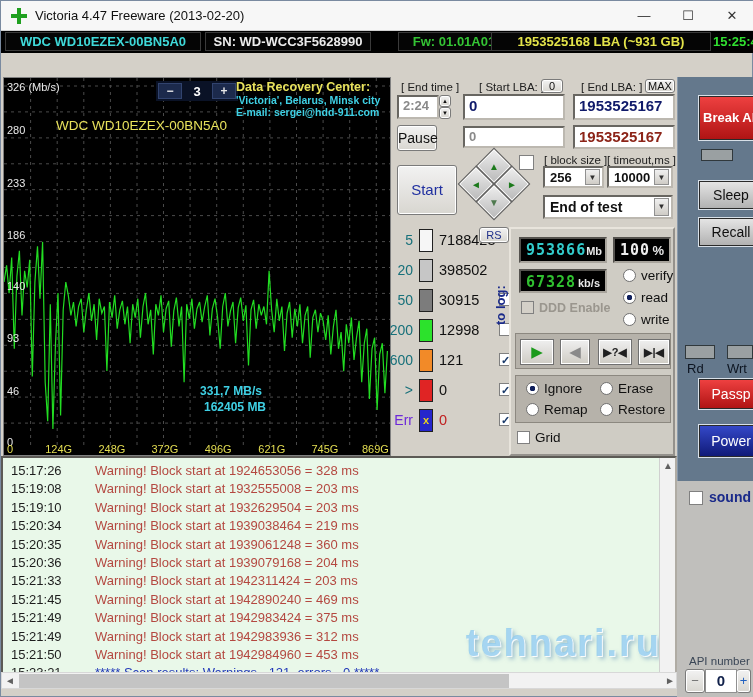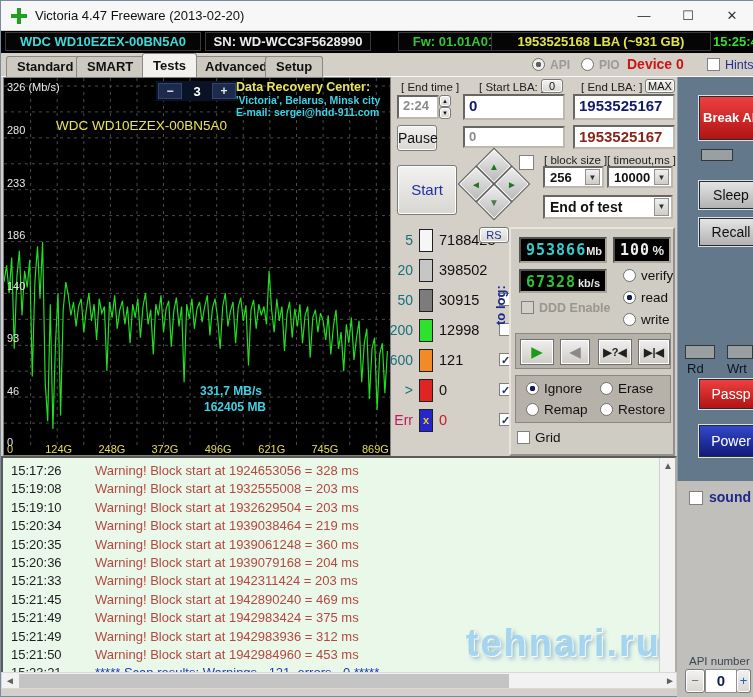--- a/index.html
+++ b/index.html
@@ -114,34 +114,20 @@
   </div>
 
   <div class="abs infobar">
     <div class="abs seg" style="left:4px;width:196px;color:#3fd9d9;">WDC WD10EZEX-00BN5A0</div>
     <div class="abs seg" style="left:204px;width:166px;color:#ececec;">SN: WD-WCC3F5628990</div>
     <div class="abs seg" style="left:374px;width:112px;color:#34c434;margin-left:23px;">Fw: 01.01A01</div>
     <div class="abs seg" style="left:490px;width:220px;color:#e4e44a;">1953525168 LBA (~931 GB)</div>
     <div class="abs" style="left:712px;top:3px;color:#30e030;font-size:13px;font-weight:bold;">15:25:48</div>
   </div>
 
-  <div class="abs tabbar">
-    <div class="abs tab" style="left:5px;">Standard</div>
-    <div class="abs tab" style="left:75px;">SMART</div>
-    <div class="abs tab active" style="left:141px;">Tests</div>
-    <div class="abs tab" style="left:193px;">Advanced</div>
-    <div class="abs tab" style="left:264px;">Setup</div>
-    <span class="abs radio gray on" style="left:531px;top:5px;"></span>
-    <span class="abs" style="left:549px;top:5px;font-size:12px;color:#9a9a9a;font-weight:bold;">API</span>
-    <span class="abs radio gray" style="left:580px;top:5px;"></span>
-    <span class="abs" style="left:598px;top:5px;font-size:12px;color:#9a9a9a;font-weight:bold;">PIO</span>
-    <span class="abs" style="left:626px;top:3px;font-size:14px;font-weight:bold;color:#cc1414;">Device 0</span>
-    <span class="abs checkbox" style="left:706px;top:5px;"></span>
-    <span class="abs" style="left:724px;top:5px;font-size:12.5px;color:#20308a;">Hints</span>
-  </div>
 
   <div class="abs graph">
     <div id="graph-svg-holder" class="abs" style="left:0;top:0;width:386px;height:377px;">
         <svg width="386" height="377" style="display:block;">
           <line x1="0" y1="345.1" x2="386" y2="345.1" stroke="#4a4a4a" stroke-dasharray="3,4" stroke-width="1"></line>
           <line x1="0" y1="319.1" x2="386" y2="319.1" stroke="#4a4a4a" stroke-dasharray="3,4" stroke-width="1"></line>
           <line x1="0" y1="293.2" x2="386" y2="293.2" stroke="#4a4a4a" stroke-dasharray="3,4" stroke-width="1"></line>
           <line x1="0" y1="267.3" x2="386" y2="267.3" stroke="#4a4a4a" stroke-dasharray="3,4" stroke-width="1"></line>
           <line x1="0" y1="241.4" x2="386" y2="241.4" stroke="#4a4a4a" stroke-dasharray="3,4" stroke-width="1"></line>
           <line x1="0" y1="215.4" x2="386" y2="215.4" stroke="#4a4a4a" stroke-dasharray="3,4" stroke-width="1"></line>
@@ -282,21 +268,21 @@
           <span class="bucket-count" style="color:#101010;">121</span>
           <span class="checkbox bucket-check">✓</span>
         </div>
         <div class="bucket-row" style="top: 152px;">
           <span class="bucket-label">&gt;</span>
           <span class="bucket-block" style="background:#e02424;"></span>
           <span class="bucket-count" style="color:#101010;">0</span>
           <span class="checkbox bucket-check">✓</span>
         </div>
         <div class="bucket-row" style="top: 182px;">
-          <span class="bucket-label" style="color:#be185d;">Err</span>
+          <span class="bucket-label" style="color:#6d28d9;">Err</span>
           <span class="bucket-block" style="background:#2626cc;color:#e8d020;font-size:11px;font-weight:bold;text-align:center;line-height:21px;">x</span>
           <span class="bucket-count" style="color:#c02020;">0</span>
           <span class="checkbox bucket-check">✓</span>
         </div>
       </div>
     <span class="abs btn smallbtn" style="left:88px;top:150px;width:30px;height:16px;line-height:15px;color:#20308a;">RS</span>
     <span class="abs vert" style="left:102px;top:172px;height:76px;">to log:</span>
 
     <div class="abs stats">
       <div class="abs lcd" style="left:8px;top:8px;width:88px;height:26px;">

